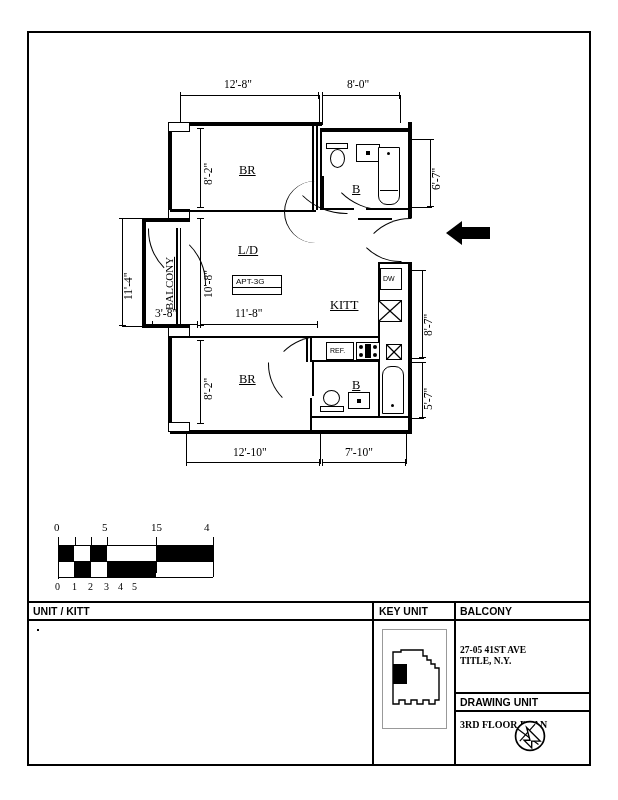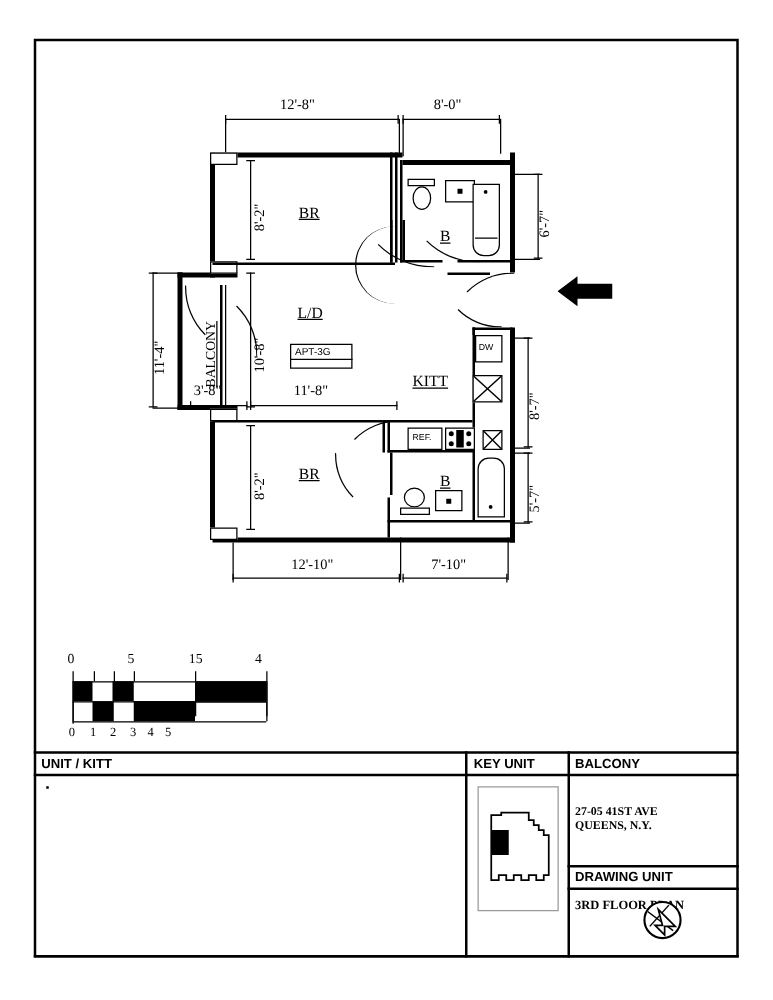--- a/index.html
+++ b/index.html
@@ -303,21 +303,21 @@
 
     <div class="tbline" style="left:427px;top:91px;width:137px;height:2px;"></div>
     <div class="tbline" style="left:427px;top:109px;width:137px;height:2px;"></div>
 
     <div class="tb" style="left:6px;top:4px;">UNIT / KITT</div>
     <div class="tb" style="left:352px;top:4px;">KEY UNIT</div>
     <div class="tb" style="left:433px;top:4px;">BALCONY</div>
     <div class="tb" style="left:433px;top:95px;">DRAWING UNIT</div>
 
     <div class="tbv" style="left:433px;top:44px;">27-05 41ST AVE</div>
-    <div class="tbv" style="left:433px;top:55px;">QUEENS, N.Y.</div>
+    <div class="tbv" style="left:433px;top:55px;">TITLE, N.Y.</div>
     <div class="tbv" style="left:433px;top:118px;font-size:10px;">3RD FLOOR PLAN</div>
 
     <div class="tbv" style="left:6px;top:30px;"></div>
 
     <div class="boxT" style="left:10px;top:28px;width:0;height:0;"></div>
     <div style="position:absolute;left:355px;top:28px;width:65px;height:100px;box-sizing:border-box;border:1px solid #999;background:#fff;">
       <svg width="63" height="98" viewBox="0 0 63 98">
         <path d="M10,28 L10,22 L18,22 L18,20 L40,20 L40,26 L44,26 L44,30 L48,30 L48,34 L52,34 L52,38
                  L56,38 L56,70 L52,70 L52,74 L46,74 L46,70 L40,70 L40,74 L34,74 L34,70 L28,70 L28,74
                  L22,74 L22,70 L16,70 L16,74 L10,74 L10,28 Z" fill="#fff" stroke="#000" stroke-width="1.4"></path>

